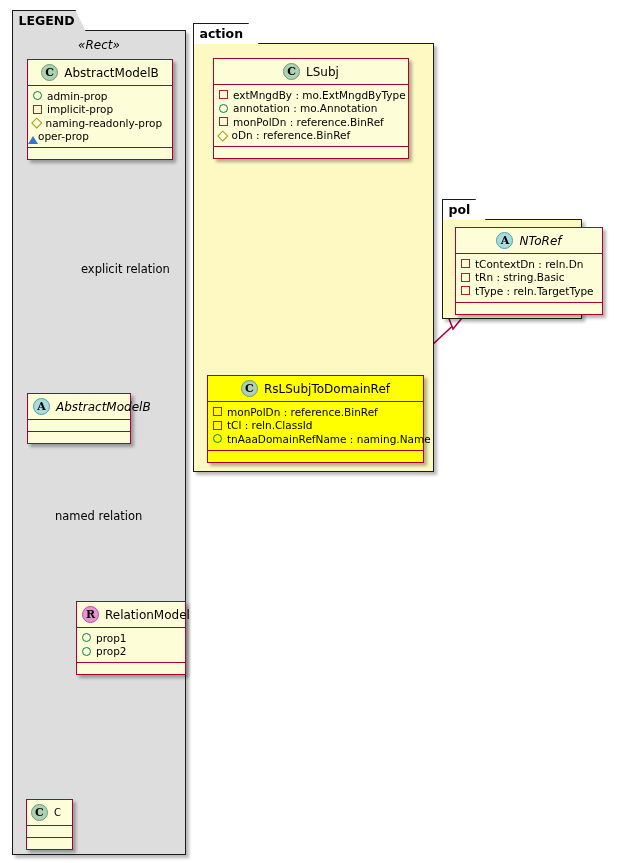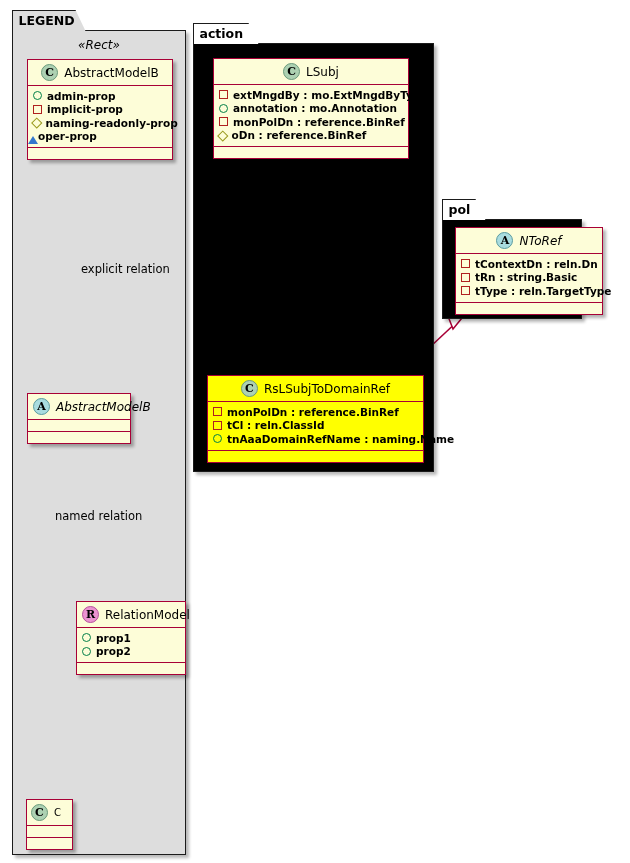--- a/index.html
+++ b/index.html
@@ -3,38 +3,38 @@
 <meta charset="utf-8">
 <style>
   html,body{margin:0;padding:0;background:#ffffff;}
   body{width:630px;height:863px;position:relative;overflow:hidden;
        font-family:"DejaVu Sans","Liberation Sans",sans-serif;font-size:11px;color:#000;}
 
   
   .pkg{position:absolute;box-sizing:border-box;border:1.5px solid #1b1b1b;
        box-shadow:3px 3px 3px rgba(0,0,0,.28);}
   .pkg.legend{background:#dddddd;}
-  .pkg.plain{background:#000000;}
+  .pkg.plain{background:#fef9c3;}
   .pkg-tab{position:absolute;top:-21px;left:-1.5px;height:21px;box-sizing:border-box;
        border:1.5px solid #1b1b1b;border-bottom:none;background:inherit;
        display:flex;align-items:center;padding:0 14px 0 6px;
        font-weight:bold;font-size:12.5px;line-height:1;
        clip-path:polygon(0 0, calc(100% - 10px) 0, 100% 100%, 0 100%);}
   .pkg.legend>.pkg-tab{background:#dddddd;}
   .pkg.plain>.pkg-tab{background:#ffffff;}
 
   
   .cls{position:absolute;box-sizing:border-box;border:1.4px solid #a80036;
        background:#fdfdd8;box-shadow:3px 3px 3px rgba(0,0,0,.30);}
   .cls.hl{background:#ffff00;}
   .cls .hdr{display:flex;align-items:center;justify-content:center;gap:6px;
        border-bottom:1.4px solid #a80036;height:26px;box-sizing:border-box;}
   .cls .hdr .title{font-size:12px;white-space:nowrap;}
   .cls .hdr .title.ital{font-style:italic;}
-  .cls .attrs{border-bottom:1.4px solid #a80036;padding:3px 5px 4px 5px;font-weight:bold;}
+  .cls .attrs{border-bottom:1.4px solid #a80036;padding:3px 5px 4px 5px;}
   .cls .attrs .row{display:flex;align-items:center;gap:5px;height:13.5px;
        font-size:10.5px;white-space:nowrap;}
   .cls .foot{height:11px;}
   .cls .attrs.empty{height:11px;padding:0;}
   .stereo{position:absolute;width:100%;text-align:center;font-style:italic;
        font-size:12px;font-weight:normal;}
 
   
   .badge{width:15px;height:15px;border-radius:50%;flex:0 0 auto;
        display:flex;align-items:center;justify-content:center;

